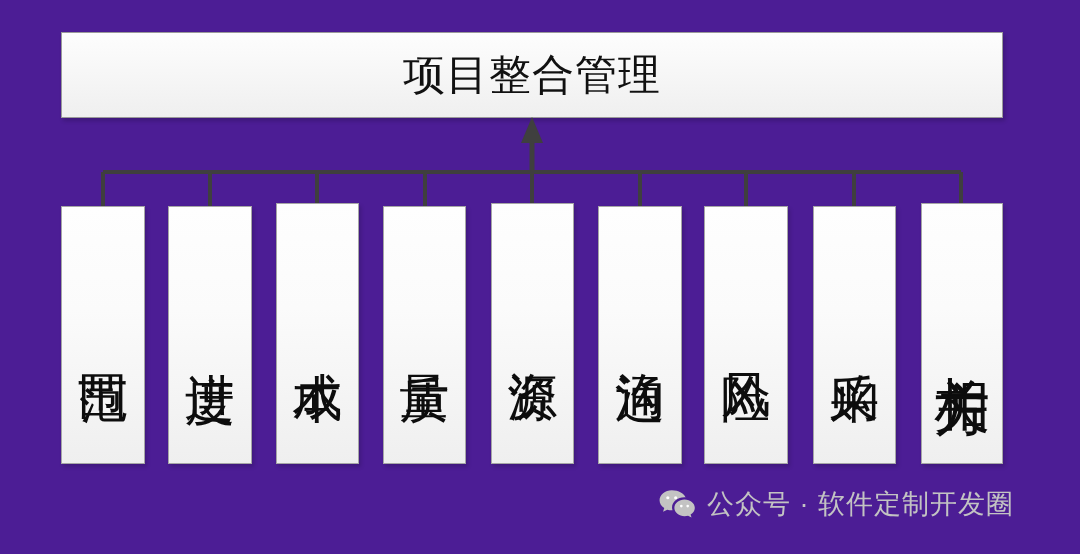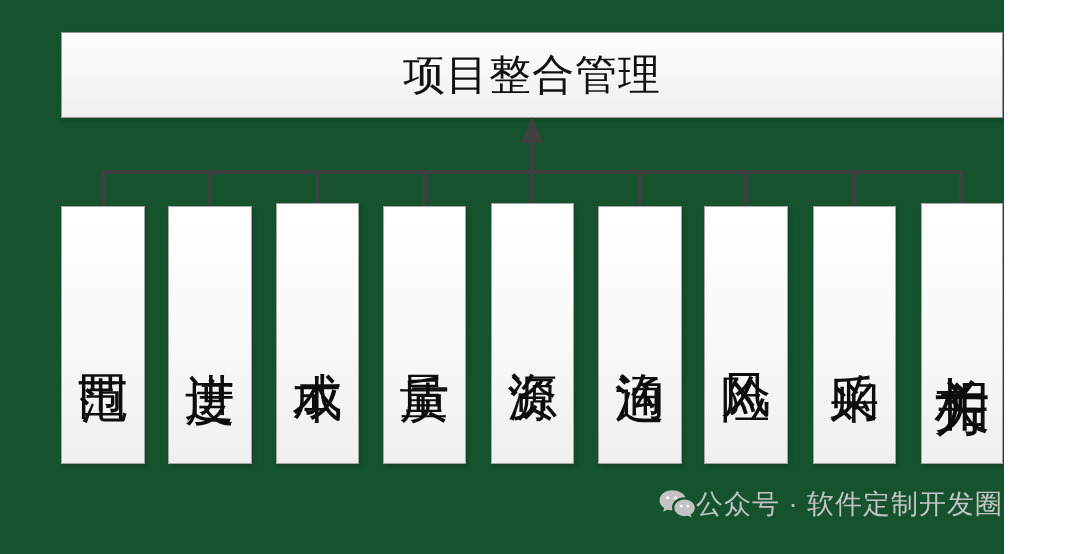--- a/index.html
+++ b/index.html
@@ -5,23 +5,23 @@
   html, body {
     margin: 0;
     padding: 0;
     background: #ffffff;
   }
   body {
     font-family: "Liberation Sans", "DejaVu Sans", sans-serif;
   }
   #canvas {
     position: relative;
-    width: 1004px;
+    width: 1080px;
     height: 554px;
-    background: #14532d;
+    background: #4c1d95;
     overflow: hidden;
   }
 
   
   .top-node {
     position: absolute;
     left: 61px;
     top: 32px;
     width: 942px;
     height: 86px;
@@ -78,20 +78,21 @@
     letter-spacing: 1px;
   }
 
   
   .watermark {
     position: absolute;
     left: 658px;
     top: 489px;
     display: flex;
     align-items: center;
+    gap: 11px;
     color: #c3c3c3;
   }
   .wm-icon {
     width: 38px;
     height: 30px;
     display: block;
   }
   .wm-text {
     font-size: 27px;
     line-height: 1;

